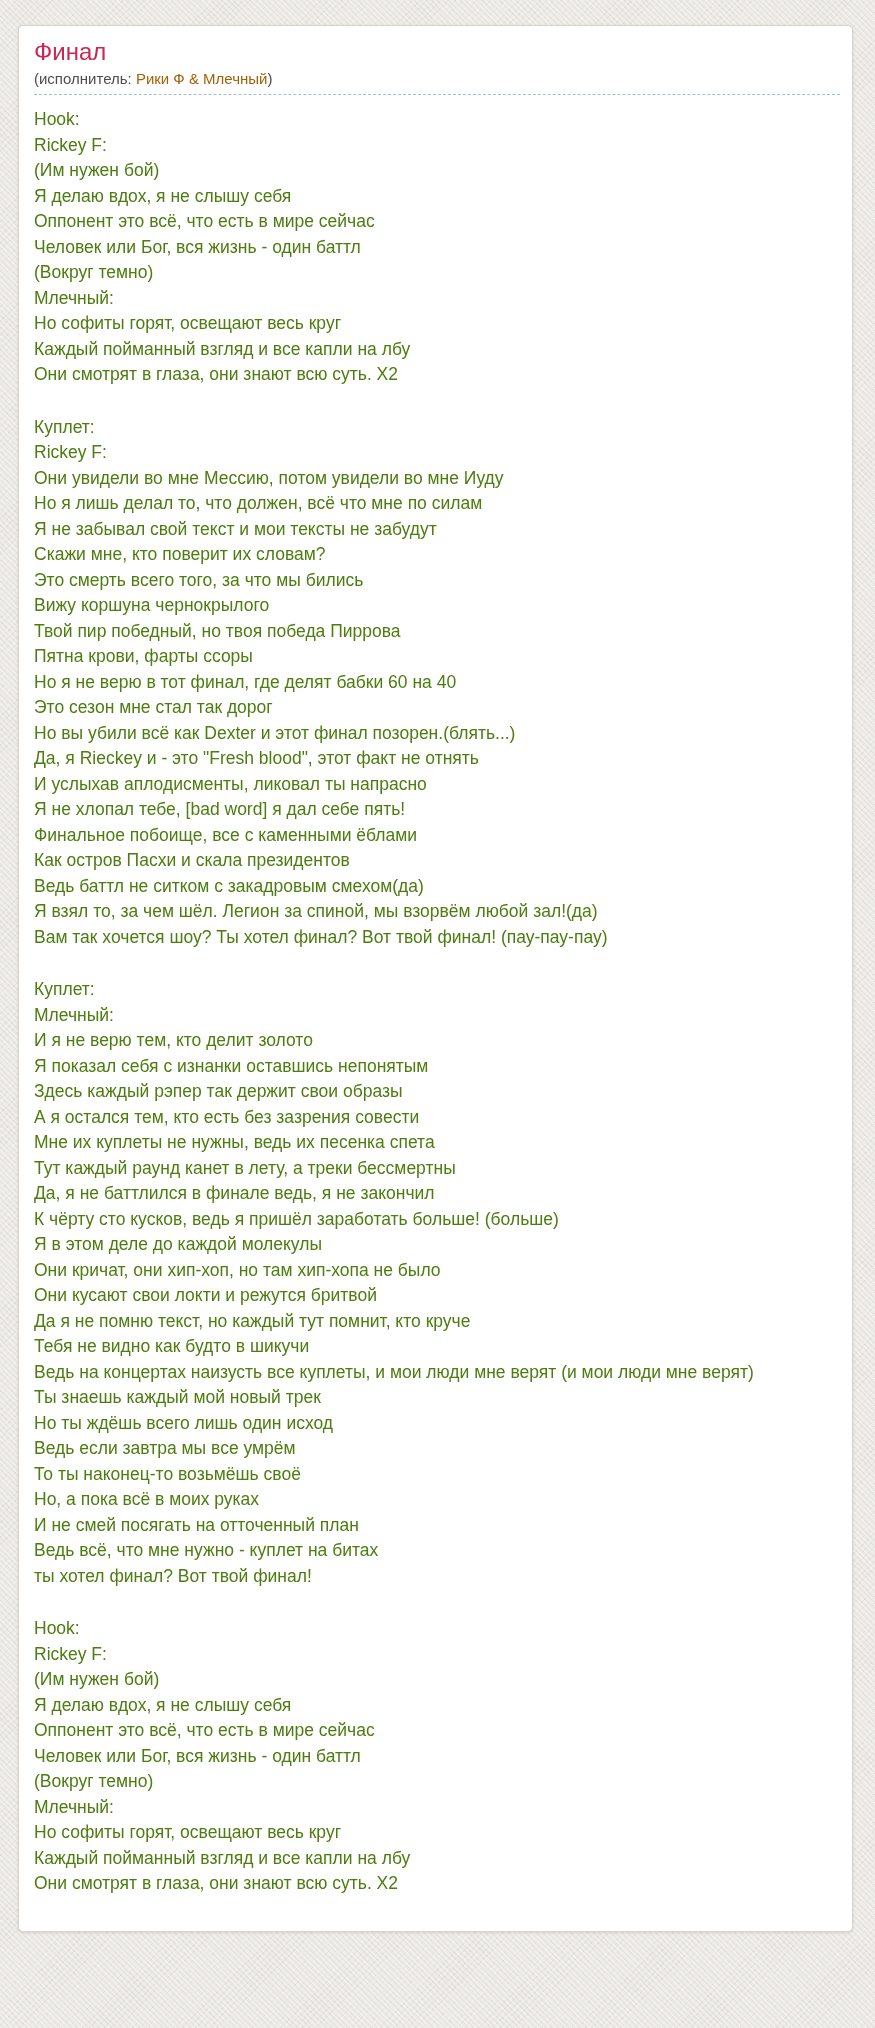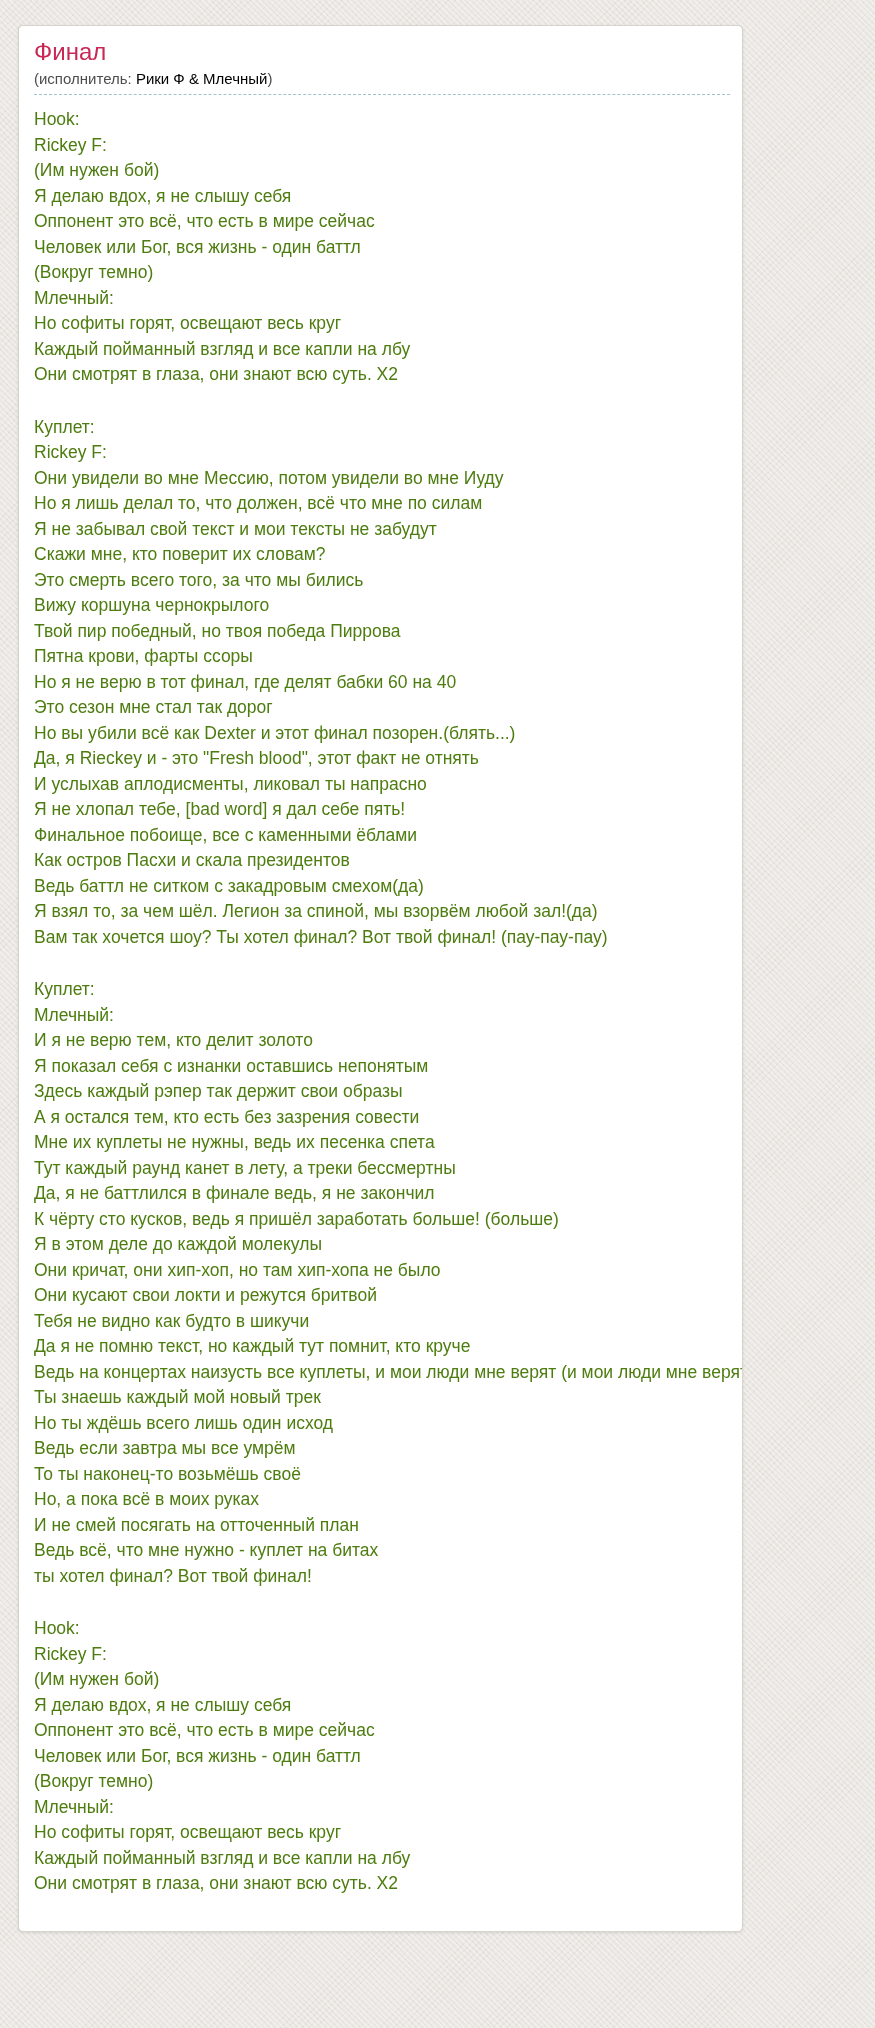--- a/index.html
+++ b/index.html
@@ -7,21 +7,21 @@
     width:875px;
     min-height:2028px;
     font-family:"Liberation Sans","DejaVu Sans",sans-serif;
     background-color:#eae7e2;
     background-image:
       repeating-linear-gradient(45deg, rgba(255,255,255,.35) 0 2px, rgba(0,0,0,0) 2px 4px),
       repeating-linear-gradient(-45deg, rgba(190,185,178,.18) 0 1px, rgba(0,0,0,0) 1px 5px);
   }
   .card{
     box-sizing:border-box;
-    width:725px;
+    width:835px;
     margin-left:18px;
     margin-top:25px;
     background:#ffffff;
     border:1px solid #d6d2cc;
     border-radius:5px;
     box-shadow:0 1px 3px rgba(0,0,0,.10);
     padding:13px 12px 34px 15px;
     overflow:hidden;
   }
   .song-title{
@@ -32,21 +32,21 @@
     line-height:1.1;
   }
   .artist-line{
     font-size:15px;
     color:#4d4d4d;
     padding-bottom:7px;
     border-bottom:1px dashed #9fc3cf;
     margin-bottom:12px;
   }
   .artist-link{
-    color:#000000;
+    color:#a16207;
     text-decoration:none;
     cursor:pointer;
   }
   .lyrics{
     color:#4d7c0f;
     font-size:17.5px;
     line-height:25.5px;
   }
   .section{margin:0 0 27px 0;}
   .section:last-child{margin-bottom:0;}
@@ -102,22 +102,22 @@
         <div class="line">Я показал себя с изнанки оставшись непонятым</div>
         <div class="line">Здесь каждый рэпер так держит свои образы</div>
         <div class="line">А я остался тем, кто есть без зазрения совести</div>
         <div class="line">Мне их куплеты не нужны, ведь их песенка спета</div>
         <div class="line">Тут каждый раунд канет в лету, а треки бессмертны</div>
         <div class="line">Да, я не баттлился в финале ведь, я не закончил</div>
         <div class="line">К чёрту сто кусков, ведь я пришёл заработать больше! (больше)</div>
         <div class="line">Я в этом деле до каждой молекулы</div>
         <div class="line">Они кричат, они хип-хоп, но там хип-хопа не было</div>
         <div class="line">Они кусают свои локти и режутся бритвой</div>
+        <div class="line">Да я не помню текст, но каждый тут помнит, кто круче</div>
         <div class="line">Тебя не видно как будто в шикучи</div>
-        <div class="line">Да я не помню текст, но каждый тут помнит, кто круче</div>
         <div class="line">Ведь на концертах наизусть все куплеты, и мои люди мне верят (и мои люди мне верят)</div>
         <div class="line">Ты знаешь каждый мой новый трек</div>
         <div class="line">Но ты ждёшь всего лишь один исход</div>
         <div class="line">Ведь если завтра мы все умрём</div>
         <div class="line">То ты наконец-то возьмёшь своё</div>
         <div class="line">Но, а пока всё в моих руках</div>
         <div class="line">И не смей посягать на отточенный план</div>
         <div class="line">Ведь всё, что мне нужно - куплет на битах</div>
         <div class="line">ты хотел финал? Вот твой финал!</div>
       </div>

